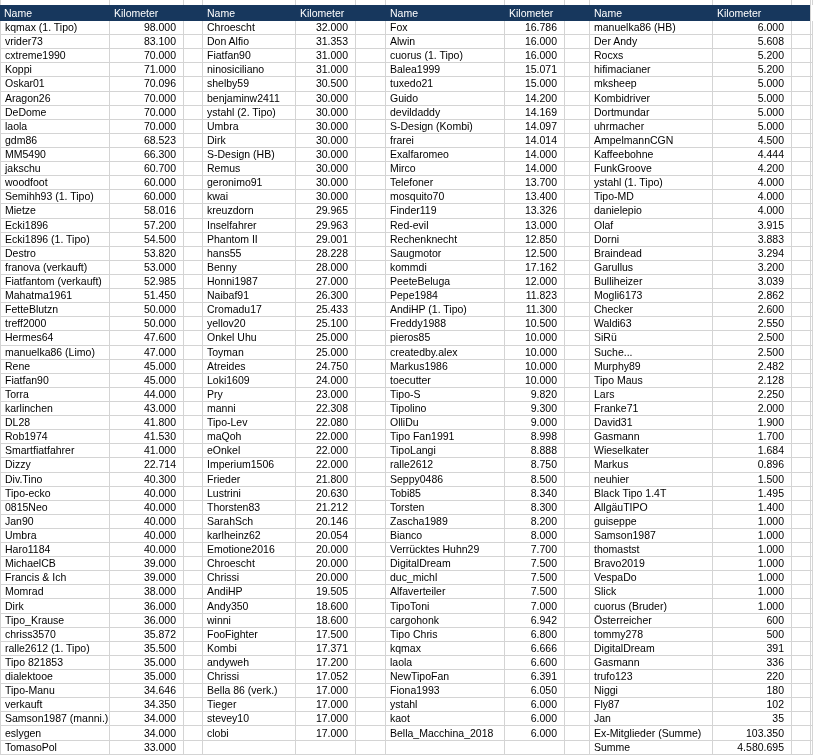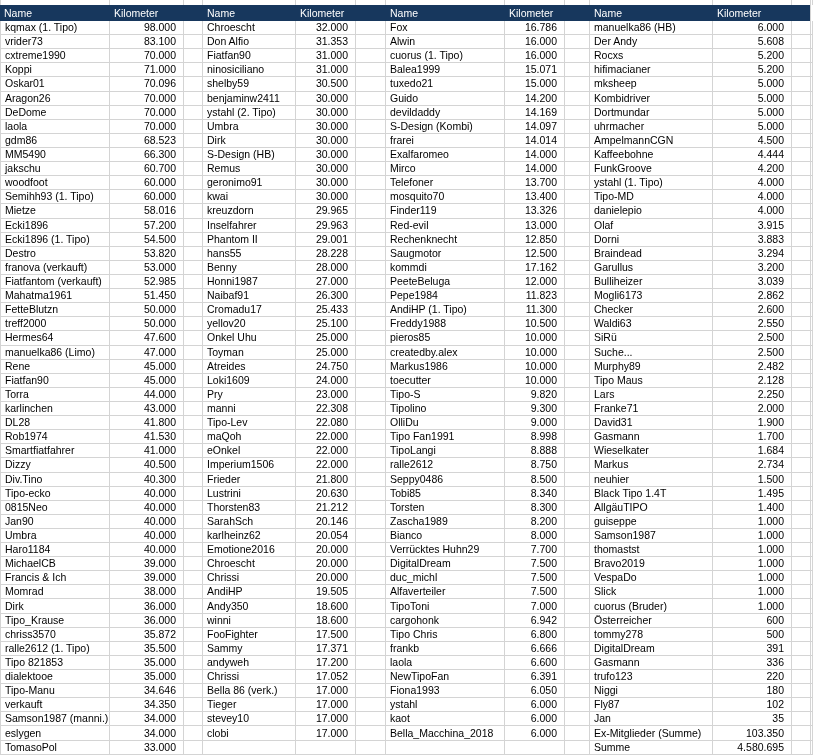--- a/index.html
+++ b/index.html
@@ -437,30 +437,30 @@
     <div class="cell">eOnkel</div>
     <div class="cell num">22.000</div>
     <div class="cell"></div>
     <div class="cell">TipoLangi</div>
     <div class="cell num">8.888</div>
     <div class="cell"></div>
     <div class="cell">Wieselkater</div>
     <div class="cell num">1.684</div>
     <div class="cell"></div>
     <div class="cell first-col">Dizzy</div>
-    <div class="cell num">40.500</div>
+    <div class="cell num">22.714</div>
     <div class="cell"></div>
     <div class="cell">Imperium1506</div>
     <div class="cell num">22.000</div>
     <div class="cell"></div>
     <div class="cell">ralle2612</div>
     <div class="cell num">8.750</div>
     <div class="cell"></div>
     <div class="cell">Markus</div>
-    <div class="cell num">2.734</div>
+    <div class="cell num">0.896</div>
     <div class="cell"></div>
     <div class="cell first-col">Div.Tino</div>
     <div class="cell num">40.300</div>
     <div class="cell"></div>
     <div class="cell">Frieder</div>
     <div class="cell num">21.800</div>
     <div class="cell"></div>
     <div class="cell">Seppy0486</div>
     <div class="cell num">8.500</div>
     <div class="cell"></div>
@@ -595,24 +595,24 @@
     <div class="cell"></div>
     <div class="cell">Tipo Chris</div>
     <div class="cell num">6.800</div>
     <div class="cell"></div>
     <div class="cell">tommy278</div>
     <div class="cell num">500</div>
     <div class="cell"></div>
     <div class="cell first-col">ralle2612 (1. Tipo)</div>
     <div class="cell num">35.500</div>
     <div class="cell"></div>
-    <div class="cell">Sammy</div>
+    <div class="cell">Kombi</div>
     <div class="cell num">17.371</div>
     <div class="cell"></div>
-    <div class="cell">frankb</div>
+    <div class="cell">kqmax</div>
     <div class="cell num">6.666</div>
     <div class="cell"></div>
     <div class="cell">DigitalDream</div>
     <div class="cell num">391</div>
     <div class="cell"></div>
     <div class="cell first-col">Tipo 821853</div>
     <div class="cell num">35.000</div>
     <div class="cell"></div>
     <div class="cell">andyweh</div>
     <div class="cell num">17.200</div>

